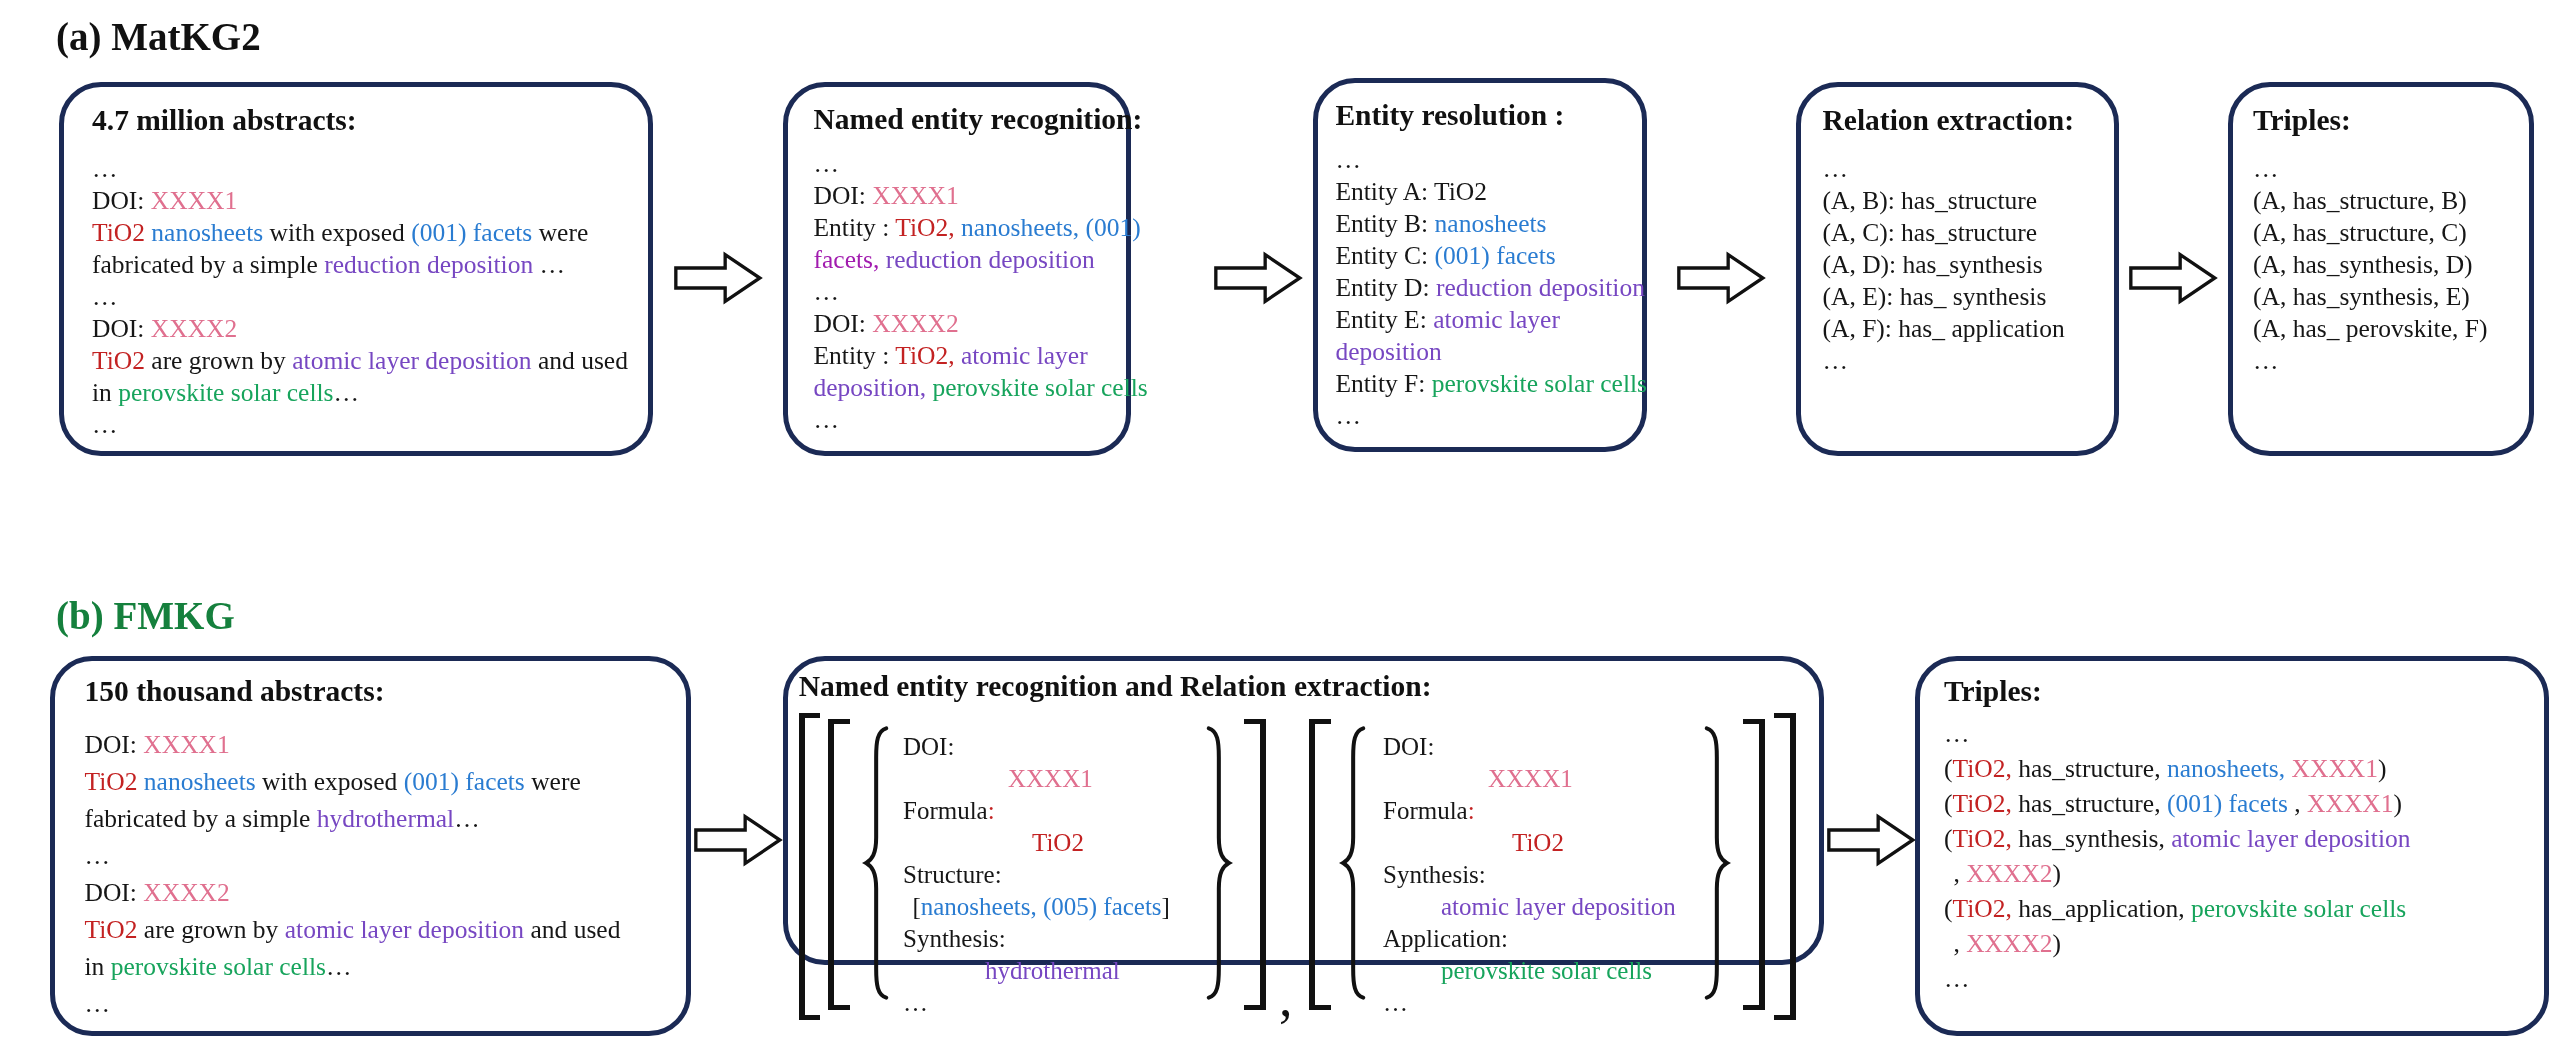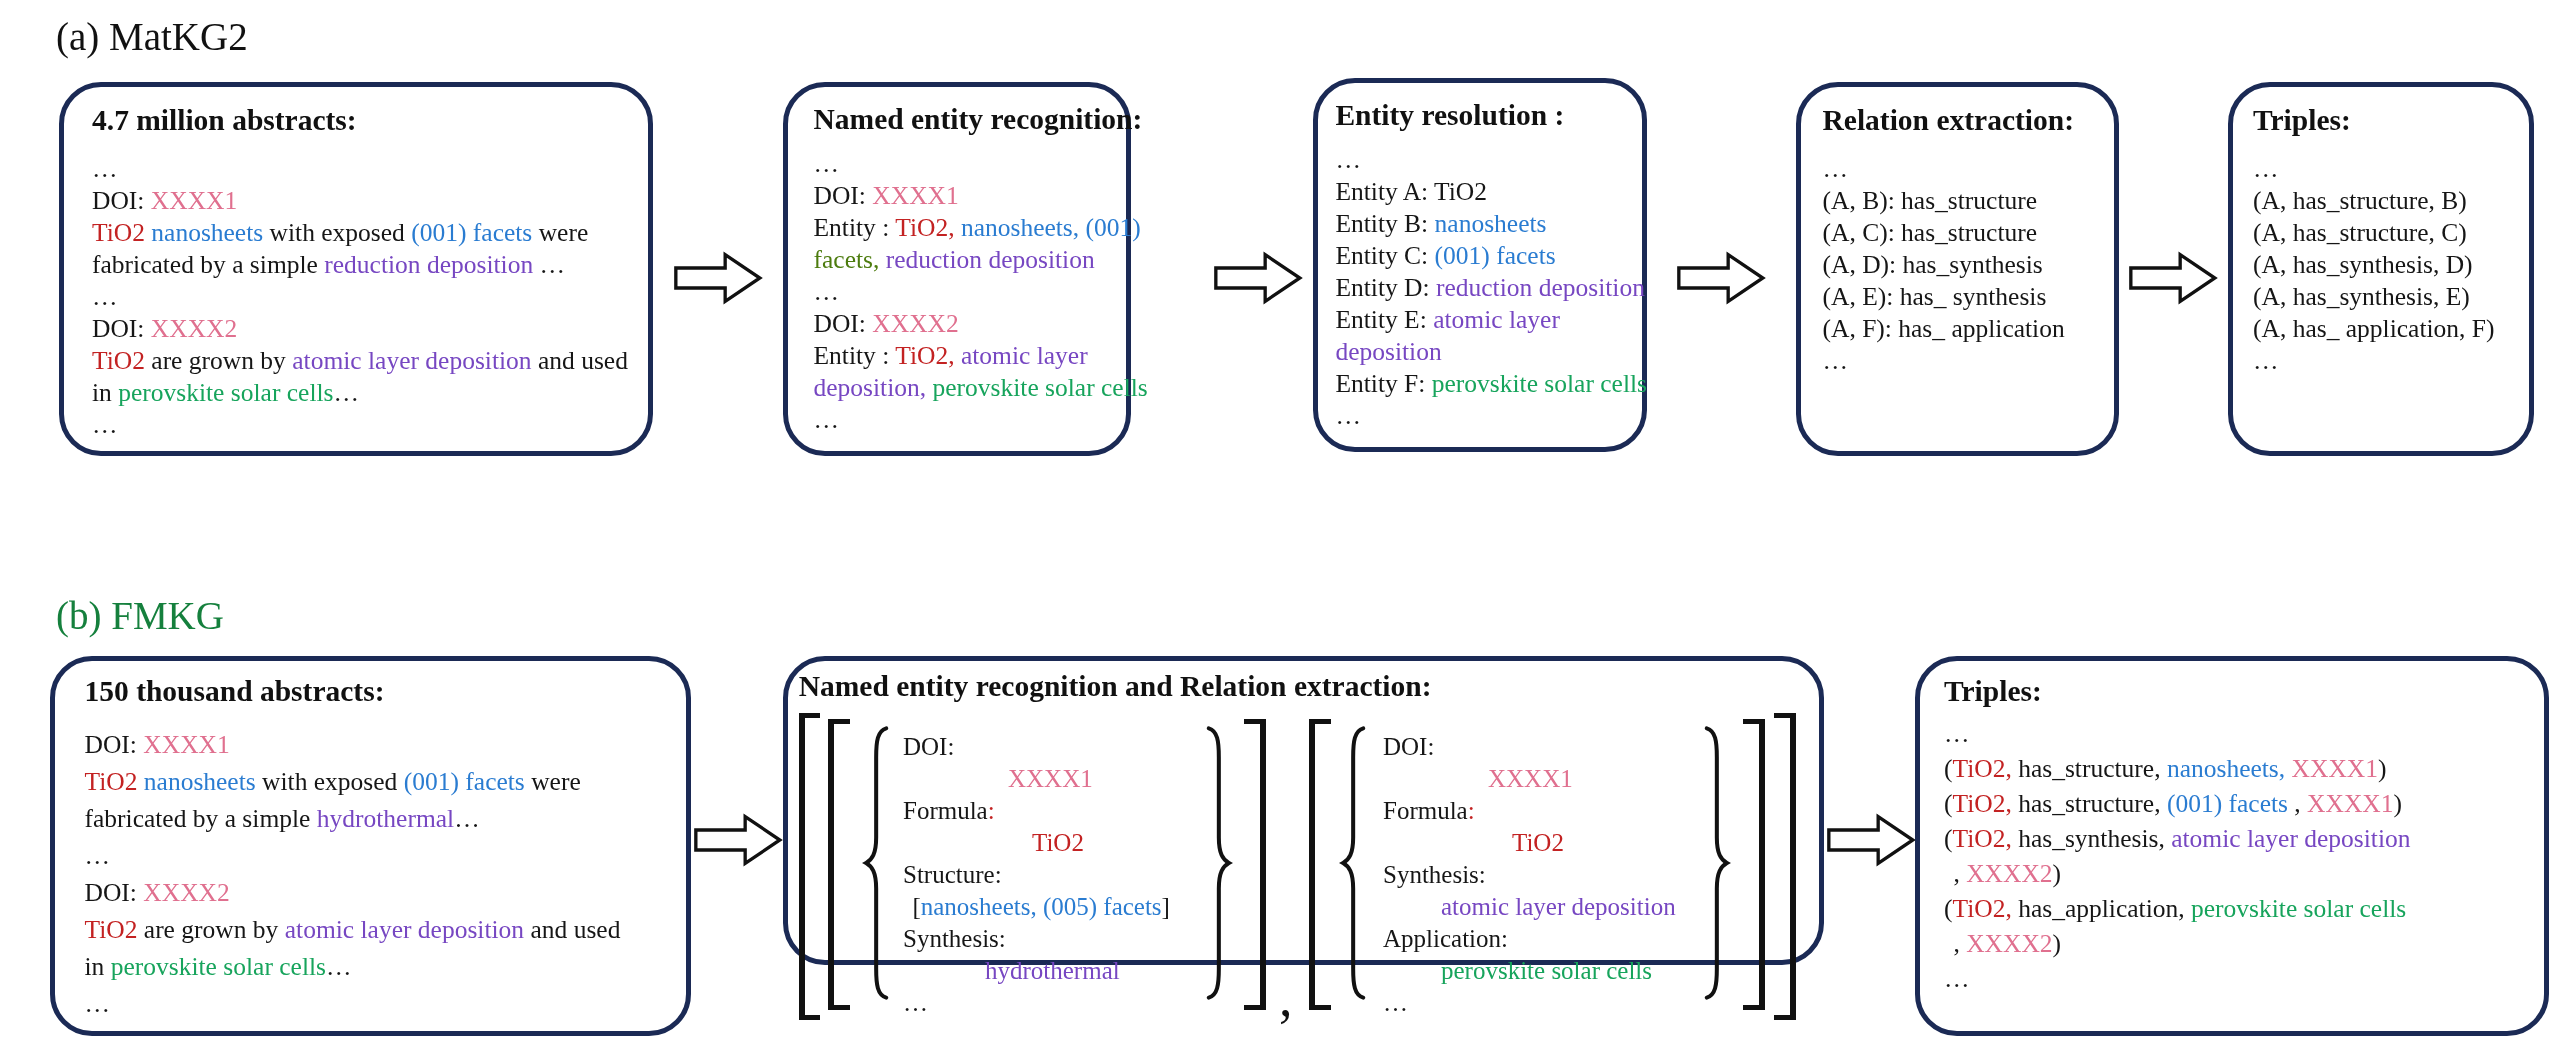--- a/index.html
+++ b/index.html
@@ -1,21 +1,21 @@
 <!DOCTYPE html>
 <html style="font-size:10.7px"><head>
 <meta charset="utf-8">
 <style>
   html,body{margin:0;padding:0;background:#ffffff;}
   .stage{
     position:relative;width:2576px;height:1058px;background:#ffffff;overflow:hidden;
     font-family:"Liberation Serif","DejaVu Serif",serif;color:#161616;
   }
   .sec-heading{
-    position:absolute;font-size:39px;font-weight:400;line-height:43px;color:#111;
+    position:absolute;font-size:39px;font-weight:700;line-height:43px;color:#111;
     white-space:pre;
   }
   .box{
     position:absolute;box-sizing:border-box;background:#ffffff;
     border:5.4px solid #1b2a55;border-radius:42px;
   }
   .box-title{
     font-size:29.5px;font-weight:700;line-height:34px;white-space:pre;color:#111;
   }
   .lines .tline{white-space:pre;font-size:25.5px;line-height:32px;}
@@ -65,21 +65,21 @@
   <svg class="arrow" style="left:674px;top:250px;" width="89" height="56" viewBox="0 0 132 84">
     <polygon points="2,27 76,27 76,7 128,42 76,77 76,57 2,57" fill="#ffffff" stroke="#111111" stroke-width="5"></polygon>
   </svg>
 
   <div class="box" style="left: 783px; top: 82px; width: 348px; height: 374px; padding: 14.8px 25.5px; border-color: rgb(27, 42, 85);">
     <div class="box-title mb-md" style="color: rgb(17, 17, 17);">Named entity recognition:</div>
     <div class="lines">
         <div class="tline"><span>…</span></div>
         <div class="tline"><span>DOI: </span><span style="color: rgb(224, 112, 143);">XXXX1</span></div>
         <div class="tline"><span>Entity : </span><span style="color: rgb(195, 34, 34);">TiO2,</span><span> </span><span style="color: rgb(42, 124, 209);">nanosheets,</span><span> </span><span style="color: rgb(42, 124, 209);">(001)</span></div>
-        <div class="tline"><span style="color: #4d7c0f;">facets,</span><span> </span><span style="color: rgb(119, 71, 194);">reduction deposition</span></div>
+        <div class="tline"><span style="color: #a21caf;">facets,</span><span> </span><span style="color: rgb(119, 71, 194);">reduction deposition</span></div>
         <div class="tline"><span>…</span></div>
         <div class="tline"><span>DOI: </span><span style="color: rgb(224, 112, 143);">XXXX2</span></div>
         <div class="tline"><span>Entity : </span><span style="color: rgb(195, 34, 34);">TiO2,</span><span> </span><span style="color: rgb(119, 71, 194);">atomic layer</span></div>
         <div class="tline"><span style="color: rgb(119, 71, 194);">deposition,</span><span> </span><span style="color: rgb(23, 164, 92);">perovskite solar cells</span></div>
         <div class="tline"><span>…</span></div>
       </div>
   </div>
 
   <svg class="arrow" style="left:1214px;top:250px;" width="89" height="56" viewBox="0 0 132 84">
     <polygon points="2,27 76,27 76,7 128,42 76,77 76,57 2,57" fill="#ffffff" stroke="#111111" stroke-width="5"></polygon>
@@ -122,21 +122,21 @@
   </svg>
 
   <div class="box" style="left: 2228px; top: 82px; width: 306px; height: 374px; padding: 16px 20px; border-color: rgb(27, 42, 85);">
     <div class="box-title mb-lg" style="color: rgb(17, 17, 17);">Triples:</div>
     <div class="lines">
         <div class="tline"><span>…</span></div>
         <div class="tline"><span>(A, has_structure, B)</span></div>
         <div class="tline"><span>(A, has_structure, C)</span></div>
         <div class="tline"><span>(A, has_synthesis, D)</span></div>
         <div class="tline"><span>(A, has_synthesis, E)</span></div>
-        <div class="tline"><span>(A, has_ application, F)</span></div>
+        <div class="tline"><span>(A, has_ perovskite, F)</span></div>
         <div class="tline"><span>…</span></div>
       </div>
   </div>
 
   <div class="sec-heading" style="left: 56px; top: 594px; color: #15803d;">(b) FMKG</div>
 
   <div class="box" style="left: 50px; top: 656px; width: 641px; height: 380px; padding: 13.4px 29.5px; border-color: rgb(27, 42, 85);">
     <div class="box-title mb-xl" style="color: rgb(17, 17, 17);">150 thousand abstracts:</div>
     <div class="lines lh55">
         <div class="tline"><span>DOI: </span><span style="color: rgb(224, 112, 143);">XXXX1</span></div>

